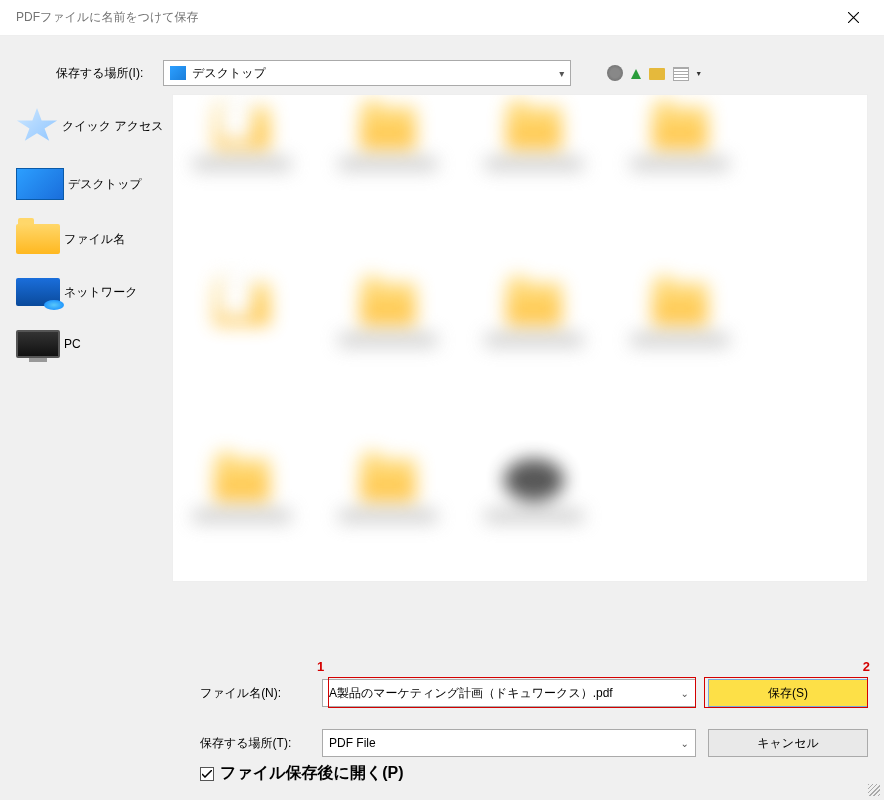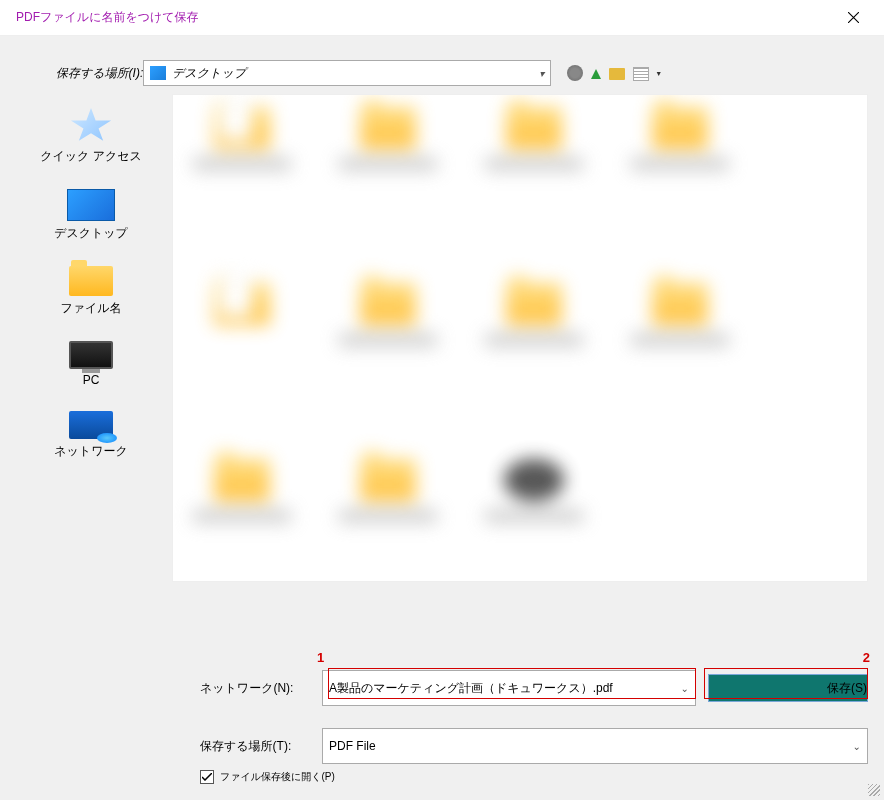--- a/index.html
+++ b/index.html
@@ -1,39 +1,39 @@
 <!DOCTYPE html>
 <html><head>
   <meta charset="utf-8">
   <style>
     * { box-sizing: border-box; margin: 0; padding: 0; font-family: "Meiryo", "MS PGothic", sans-serif; }
     body { width: 884px; height: 800px; background: #fff; overflow: hidden; position: relative; }
     .window { width: 100%; height: 100%; background: #f0f0f0; display: flex; flex-direction: column; }
     .titlebar { height: 36px; background: #fff; display: flex; align-items: center; padding: 0 8px 0 16px; justify-content: space-between; border-bottom: 1px solid #eee; }
-    .title { font-size: 12px; color: #a21caf; }
+    .title { font-size: 12px; color: #737373; }
     .close-btn { width: 46px; height: 36px; display: flex; align-items: center; justify-content: center; cursor: pointer; }
     .close-btn svg { width: 11px; height: 11px; }
 
-    .location-row { display: flex; align-items: center; padding: 24px 16px 4px 16px; gap: 0; font-style: italic; }
+    .location-row { display: flex; align-items: center; padding: 24px 16px 4px 16px; gap: 20px; }
     .location-label { font-size: 12px; margin-left: 40px; }
     .location-select { flex: 0 0 408px; height: 26px; border: 1px solid #aaa; background: #fff; display: flex; align-items: center; padding: 0 6px; cursor: pointer; gap: 6px; }
     .location-select .desk-icon { width: 16px; height: 14px; background: linear-gradient(135deg,#2c9fff,#1a7edb); display: inline-block; }
     .location-select span.txt { font-size: 12px; flex: 1; }
     .location-select .chev { font-size: 10px; color: #555; }
     .toolbar-icons { display: flex; gap: 8px; margin-left: 16px; align-items: center; }
     .tb-icon { width: 16px; height: 16px; cursor: pointer; display: inline-block; }
     .tb-back { background: radial-gradient(circle,#888 40%,#666 100%); border-radius: 50%; }
     .tb-up { width: 0; height: 0; border-left: 5px solid transparent; border-right: 5px solid transparent; border-bottom: 10px solid #2a9d3c; position: relative; margin-top: 2px; }
     .tb-folder { width: 16px; height: 12px; background: #e5b93c; border-radius: 1px; position: relative; margin-top: 2px; }
     .tb-view { width: 16px; height: 14px; border: 1px solid #aaa; background: repeating-linear-gradient(#aaa,#aaa 1px,#fff 1px,#fff 3px); margin-top: 1px; }
     .tb-arrow { font-size: 7px; color: #333; margin-left: -2px; align-self: center; }
 
     .body-area { flex: 1; display: flex; padding: 0 16px; }
     .sidebar { width: 150px; display: flex; flex-direction: column; align-items: center; padding-top: 10px; gap: 8px; }
-    .nav-item { width: 100%; display: flex; flex-direction: column; align-items: center; padding: 8px 0; cursor: pointer; font-size: 12px; gap: 4px; }
+    .nav-item { width: 100%; display: flex; flex-direction: row; align-items: center; padding: 8px 0; cursor: pointer; font-size: 12px; gap: 4px; }
     .nav-icon { width: 42px; height: 36px; display: block; }
     .ic-quick { background: linear-gradient(135deg,#cfe8ff,#8bc3ff); clip-path: polygon(50% 0%, 61% 35%, 98% 35%, 68% 57%, 79% 91%, 50% 70%, 21% 91%, 32% 57%, 2% 35%, 39% 35%); }
     .ic-desktop { width: 48px; height: 32px; background: linear-gradient(135deg,#2c9fff,#1a6edb); border: 1px solid #0a5aa8; }
     .ic-lib { width: 44px; height: 30px; background: linear-gradient(#ffd76a,#ffb820); border-radius: 2px; position: relative; }
     .ic-lib::before { content: ""; position: absolute; top: -6px; left: 2px; width: 16px; height: 6px; background: #ffd76a; border-radius: 2px 2px 0 0; }
     .ic-pc { width: 44px; height: 28px; background: linear-gradient(#333,#111); border: 2px solid #555; border-radius: 2px; position: relative; }
     .ic-pc::after { content: ""; position: absolute; bottom: -6px; left: 50%; transform: translateX(-50%); width: 18px; height: 4px; background: #999; }
     .ic-net { width: 44px; height: 28px; background: linear-gradient(#1a6edb,#0a4a9b); border-radius: 2px; position: relative; }
     .ic-net::after { content: ""; position: absolute; bottom: -4px; right: -4px; width: 20px; height: 10px; background: radial-gradient(#5ac8fa,#0a84ff); border-radius: 50%; }
 
@@ -44,32 +44,32 @@
     .folder-shape::before { content: ""; position: absolute; top: -7px; left: 3px; width: 18px; height: 7px; background: #ffd76a; border-radius: 3px 3px 0 0; }
     .folder-shape.paper::after { content: ""; position: absolute; left: 6px; top: -6px; width: 30px; height: 38px; background: #fff; border: 1px solid #ddd; }
     .fi-label { width: 100px; height: 14px; background: #c8c8c8; border-radius: 6px; }
     .fi-label.blank { background: transparent; }
     .sep-row { width: 100%; height: 52px; }
     .dark-blob { width: 60px; height: 42px; background: radial-gradient(#444,#222); border-radius: 50%; }
 
     .bottom-form { padding: 16px 16px 4px 200px; display: flex; flex-direction: column; gap: 22px; }
     .form-row { display: flex; align-items: center; gap: 12px; position: relative; }
     .form-label { width: 110px; font-size: 12px; }
-    .form-input { flex: 1; height: 28px; border: 1px solid #aaa; background: #fff; padding: 17px 6px; font-size: 12px; display: flex; align-items: center; justify-content: space-between; cursor: text; }
+    .form-input { flex: 1; height: 28px; border: 1px solid #aaa; background: #fff; padding: 5px 6px; font-size: 12px; display: flex; align-items: center; justify-content: space-between; cursor: text; }
     .form-input.dd { cursor: pointer; }
     .form-input .chev { font-size: 10px; color: #555; }
     .btn { width: 160px; height: 28px; border: 1px solid #aaa; background: #e9e9e9; font-size: 12px; cursor: pointer; display: flex; align-items: center; justify-content: center; }
-    .btn.primary { background: #0f766e; border-color: #7aa7d8; justify-content: flex-end; }
+    .btn.primary { background: #fde047; border-color: #7aa7d8; }
     .annot-box { position: absolute; border: 1px solid #d40000; pointer-events: none; }
     .annot-label { position: absolute; color: #d40000; font-weight: bold; font-size: 13px; }
 
     .checkbox-row { display: flex; align-items: center; padding: 2px 0 16px 200px; gap: 6px; }
     .cb { width: 14px; height: 14px; border: 1px solid #555; display: flex; align-items: center; justify-content: center; background: #fff; cursor: pointer; }
     .cb svg { width: 10px; height: 8px; }
-    .cb-label { font-size: 10px; }
+    .cb-label { font-size: 16px; font-weight: bold; }
     .resize-grip { position: absolute; right: 4px; bottom: 4px; width: 12px; height: 12px; background: repeating-linear-gradient(135deg,#aaa,#aaa 1px,transparent 1px,transparent 3px); }
   </style>
 </head>
 <body>
 
 <div class="window">
   <div class="titlebar">
     <span class="title">PDFファイルに名前をつけて保存</span>
     <div class="close-btn">
       <svg viewBox="0 0 10 10">
@@ -102,26 +102,26 @@
       </div>
       <div class="nav-item">
         <span class="nav-icon ic-desktop"></span>
         <span>デスクトップ</span>
       </div>
       <div class="nav-item">
         <span class="nav-icon ic-lib"></span>
         <span>ファイル名</span>
       </div>
       <div class="nav-item">
+        <span class="nav-icon ic-net"></span>
+        <span>ネットワーク</span>
+      </div>
+      <div class="nav-item">
         <span class="nav-icon ic-pc"></span>
         <span>PC</span>
-      </div>
-      <div class="nav-item">
-        <span class="nav-icon ic-net"></span>
-        <span>ネットワーク</span>
       </div>
     </div>
 
     <div class="file-area">
       <div class="files-grid">
         <div class="file-item">
             <span class="folder-shape paper"></span>
             <span class="fi-label"></span>
           </div>
         <div class="file-item">
@@ -169,34 +169,37 @@
       </div>
     </div>
   </div>
 
   <div class="bottom-form">
     <div class="form-row">
       <span class="annot-label" style="left:117px; top:-20px;">1</span>
       <span class="annot-box" style="left:128px; top:-2px; width:368px; height:31px;"></span>
       <span class="annot-label" style="right:-2px; top:-20px;">2</span>
       <span class="annot-box" style="right:0; top:-2px; width:164px; height:31px;"></span>
-      <span class="form-label">ネットワーク(N):</span>
+      <span class="form-label">ファイル名(N):</span>
       <div class="form-input">
         <span>A製品のマーケティング計画（ドキュワークス）.pdf</span>
         <span class="chev">⌄</span>
       </div>
       <div class="btn primary">
         <span>保存(S)</span>
       </div>
     </div>
     <div class="form-row">
       <span class="form-label">保存する場所(T):</span>
       <div class="form-input dd">
         <span>PDF File</span>
         <span class="chev">⌄</span>
+      </div>
+      <div class="btn">
+        <span>キャンセル</span>
       </div>
     </div>
   </div>
 
   <div class="checkbox-row">
     <span class="cb">
       <svg viewBox="0 0 10 8">
           <path d="M0 4 L3 7 L10 0" stroke="#000" stroke-width="1.5" fill="none"></path>
         </svg>
     </span>

